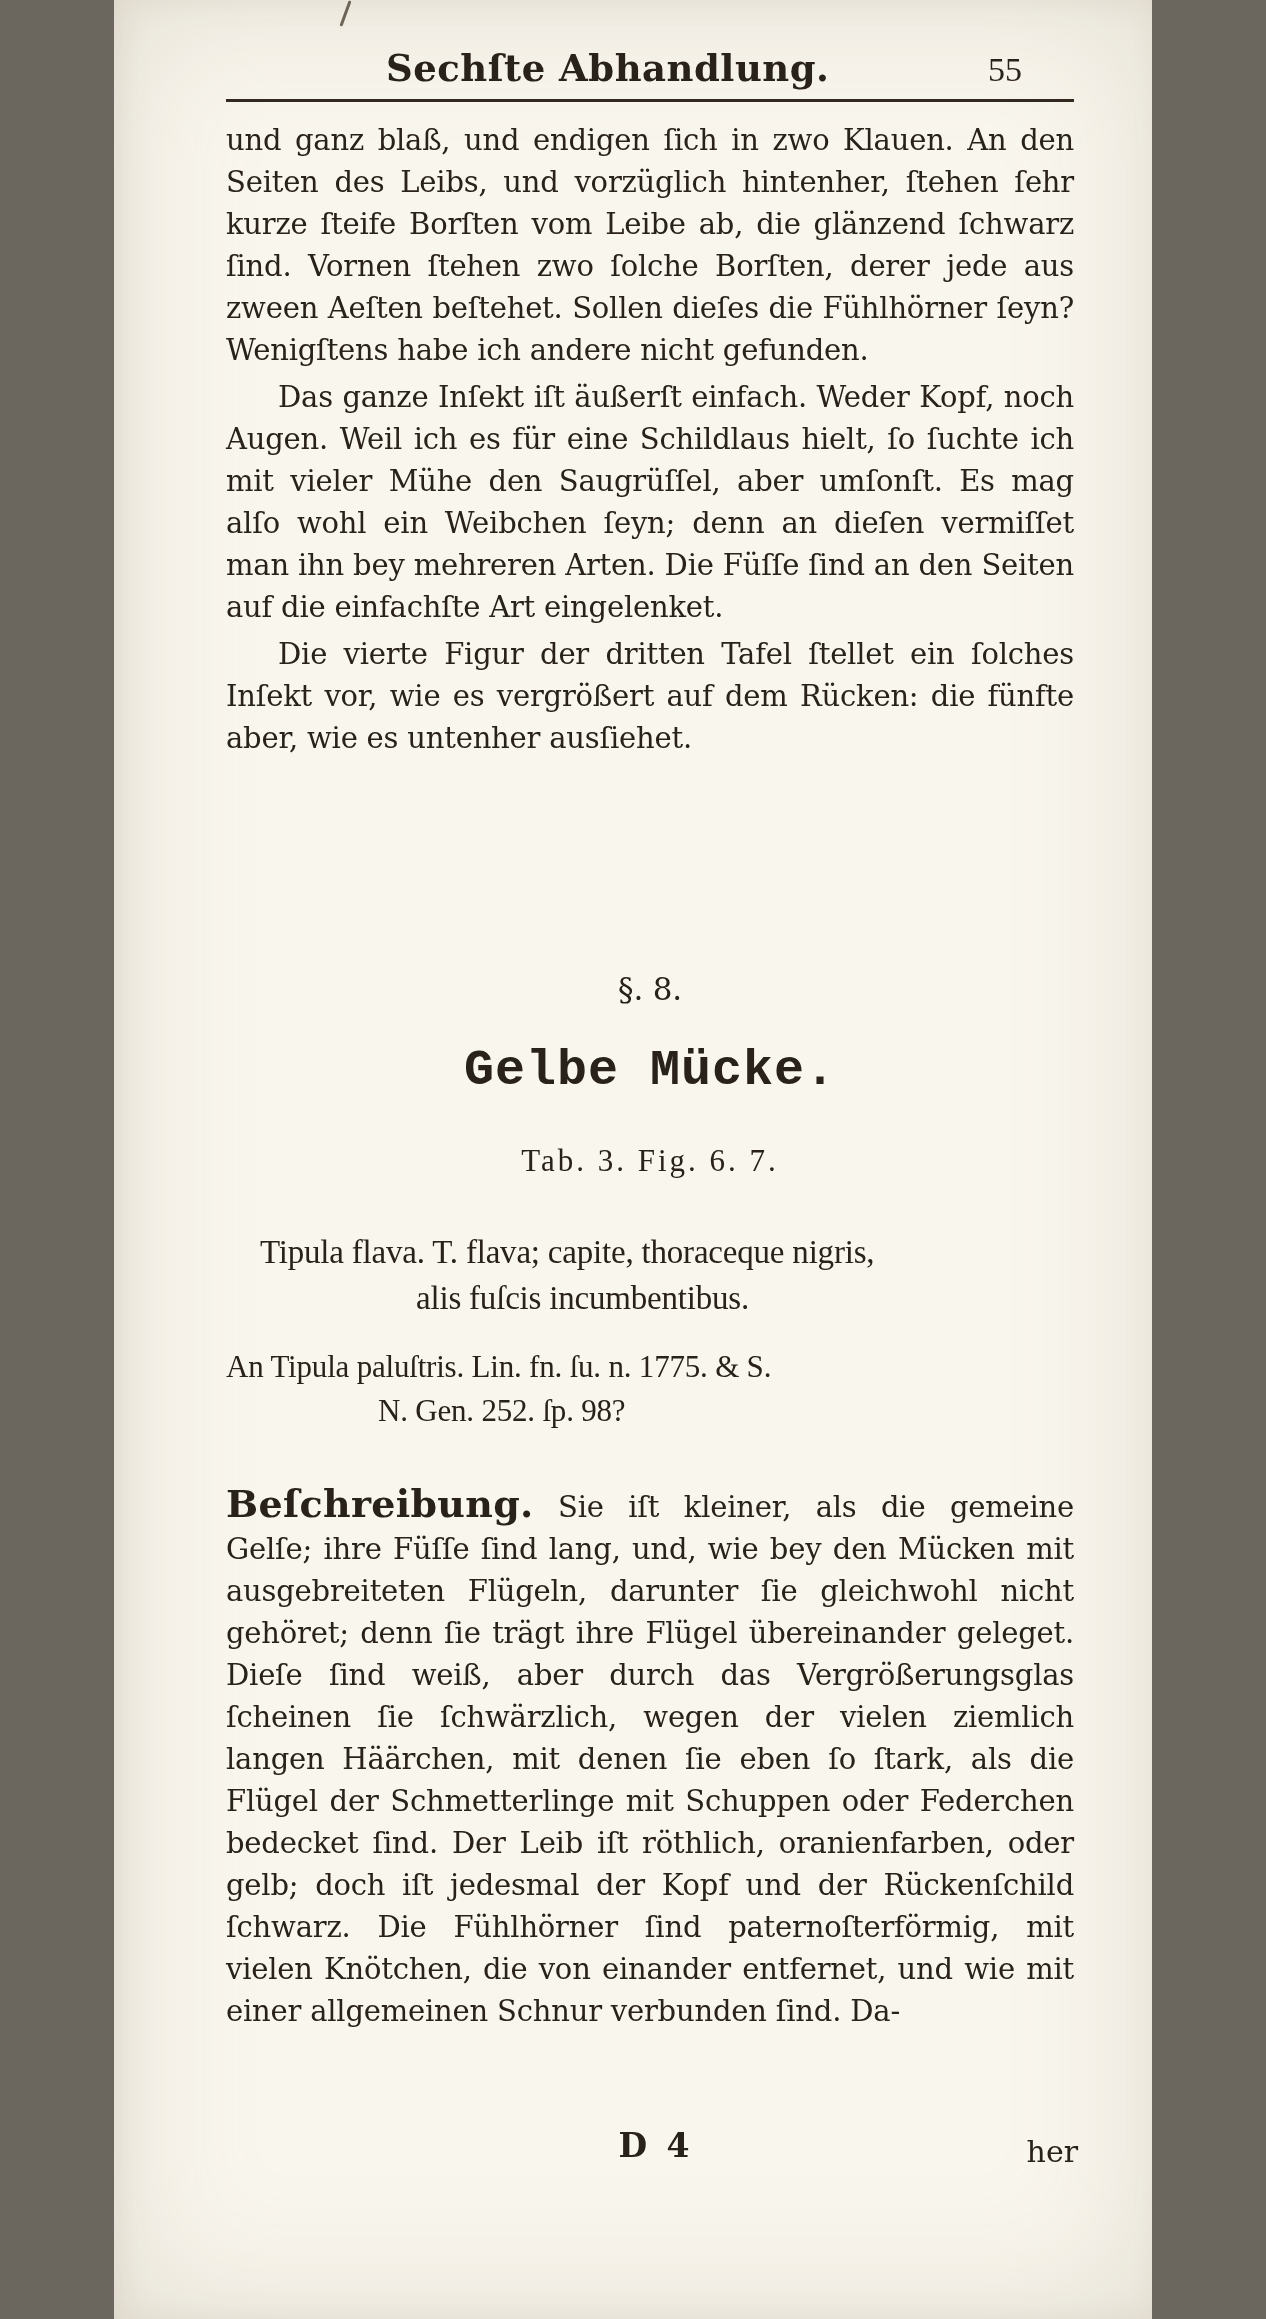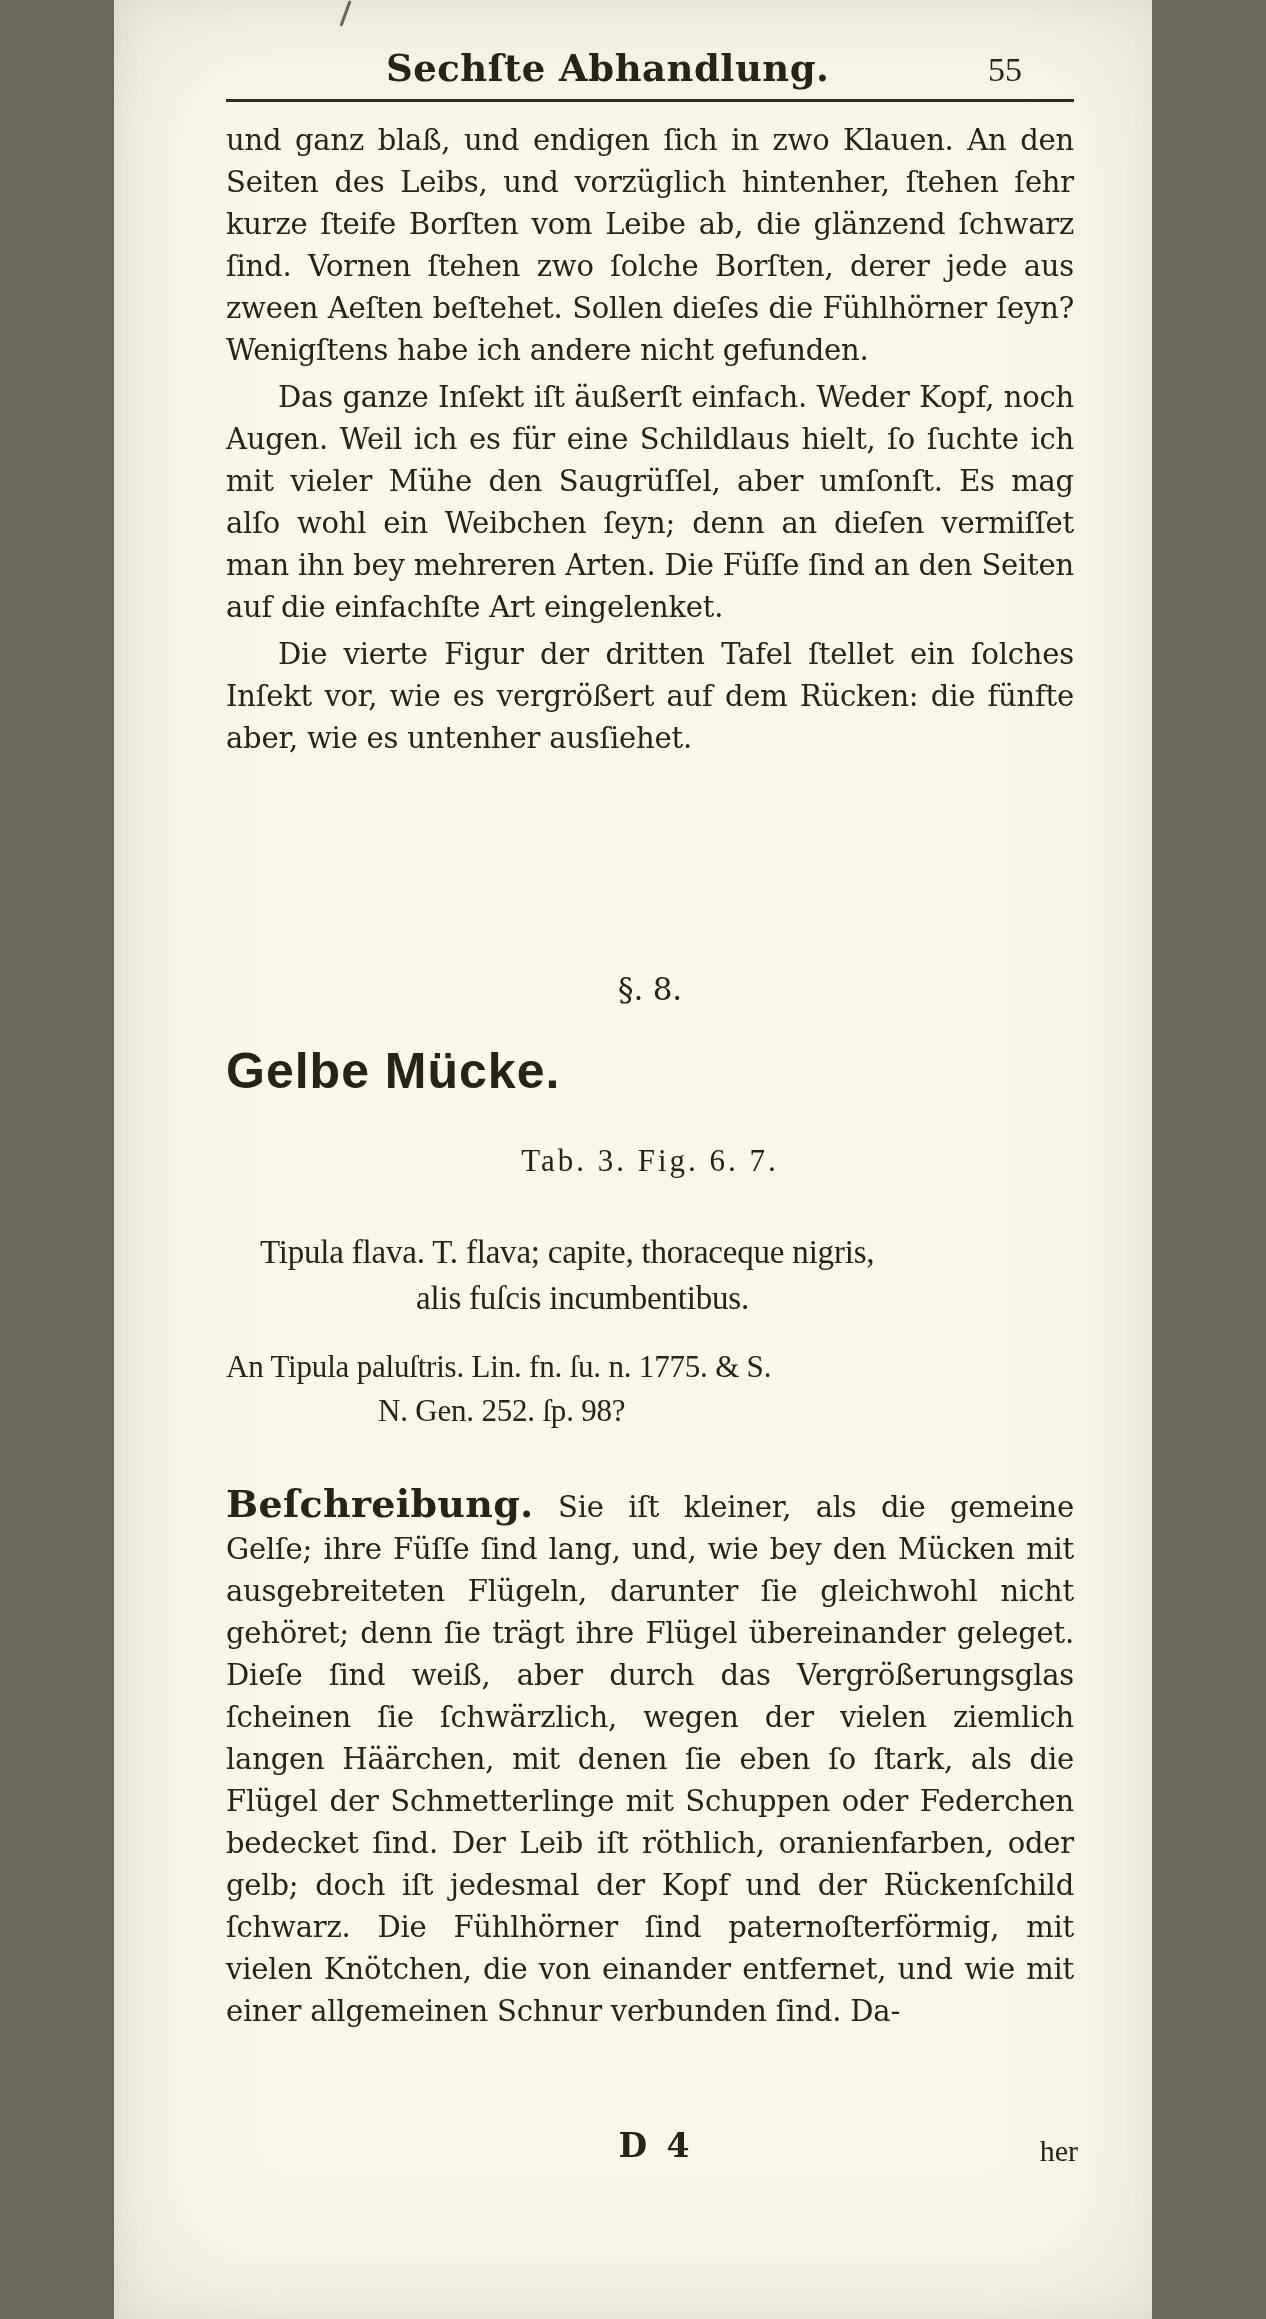--- a/index.html
+++ b/index.html
@@ -64,21 +64,22 @@
   
   .section-mark {
     margin-top: 210px;
     text-align: center;
     font-family: "DejaVu Serif", serif;
     font-size: 31px;
     line-height: 40px;
   }
   .section-heading {
     margin: 32px 0 0 0;
-    font-family: Liberation Sans, sans-serif;
+    text-align: center;
+    font-family: Liberation Mono, monospace;
     font-size: 50px;
     font-weight: bold;
     letter-spacing: 1px;
     line-height: 60px;
   }
   .tab-caption {
     margin-top: 40px;
     text-align: center;
     font-family: "Liberation Serif", serif;
     font-size: 31px;
@@ -129,21 +130,20 @@
     transform: translateX(-50%);
     font-size: 33px;
     font-weight: bold;
     letter-spacing: 4px;
   }
   .catchword {
     position: absolute;
     right: 8px;
     top: 8px;
     font-size: 30px;
-    font-family: Liberation Serif, serif;
   }
 
   
   .artifact-slash {
     position: absolute;
     left: 230px;
     top: 0px;
     width: 3px;
     height: 27px;
     background: #6d6357;

